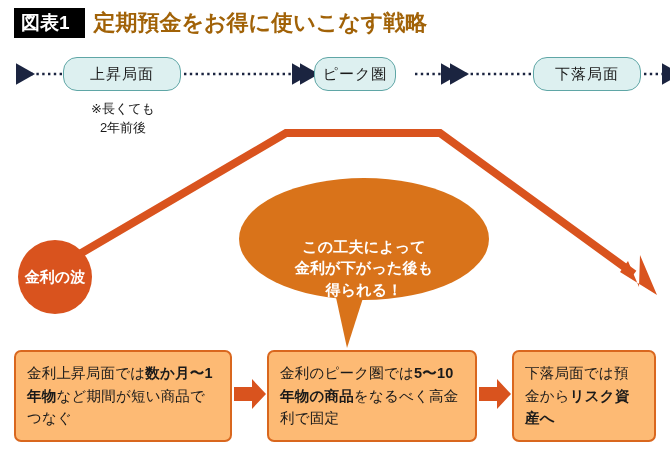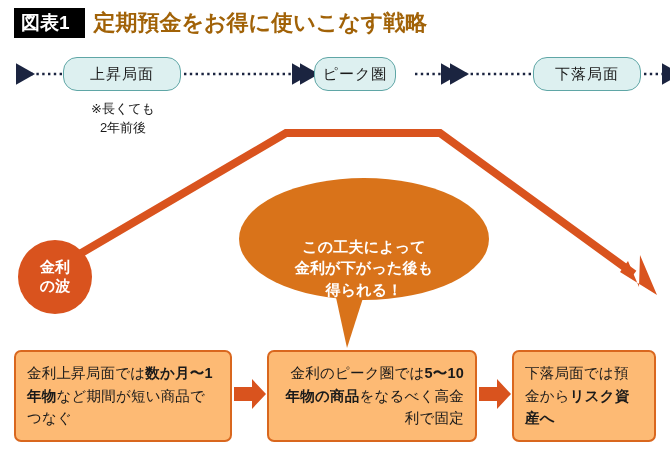--- a/index.html
+++ b/index.html
@@ -88,21 +88,21 @@
   
   .wave-circle {
     position: absolute;
     left: 18px;
     top: 240px;
     width: 74px;
     height: 74px;
     border-radius: 50%;
     background: #d9531e;
     display: flex;
-    flex-direction: column;
+    flex-direction: row;
     align-items: center;
     justify-content: center;
     color: #ffffff;
     font-size: 15px;
     font-weight: bold;
     line-height: 1.25;
     text-align: center;
   }
 
   
@@ -133,21 +133,21 @@
     top: 350px;
     height: 92px;
     background: #fdba74;
     border: 2px solid #d9671e;
     border-radius: 7px;
     box-sizing: border-box;
     display: flex;
     align-items: center;
   }
   #action-0 { left: 14px;  width: 218px; }
-  #action-1 { left: 267px; width: 210px; text-align: right; }
+  #action-1 { left: 267px; width: 210px; }
   #action-2 { left: 512px; width: 144px; }
 
   .action-text {
     color: #1a1a1a;
     font-size: 14.5px;
     line-height: 1.55;
     padding: 0 11px;
     letter-spacing: 0.2px;
   }
   .action-text b { font-weight: bold; }

